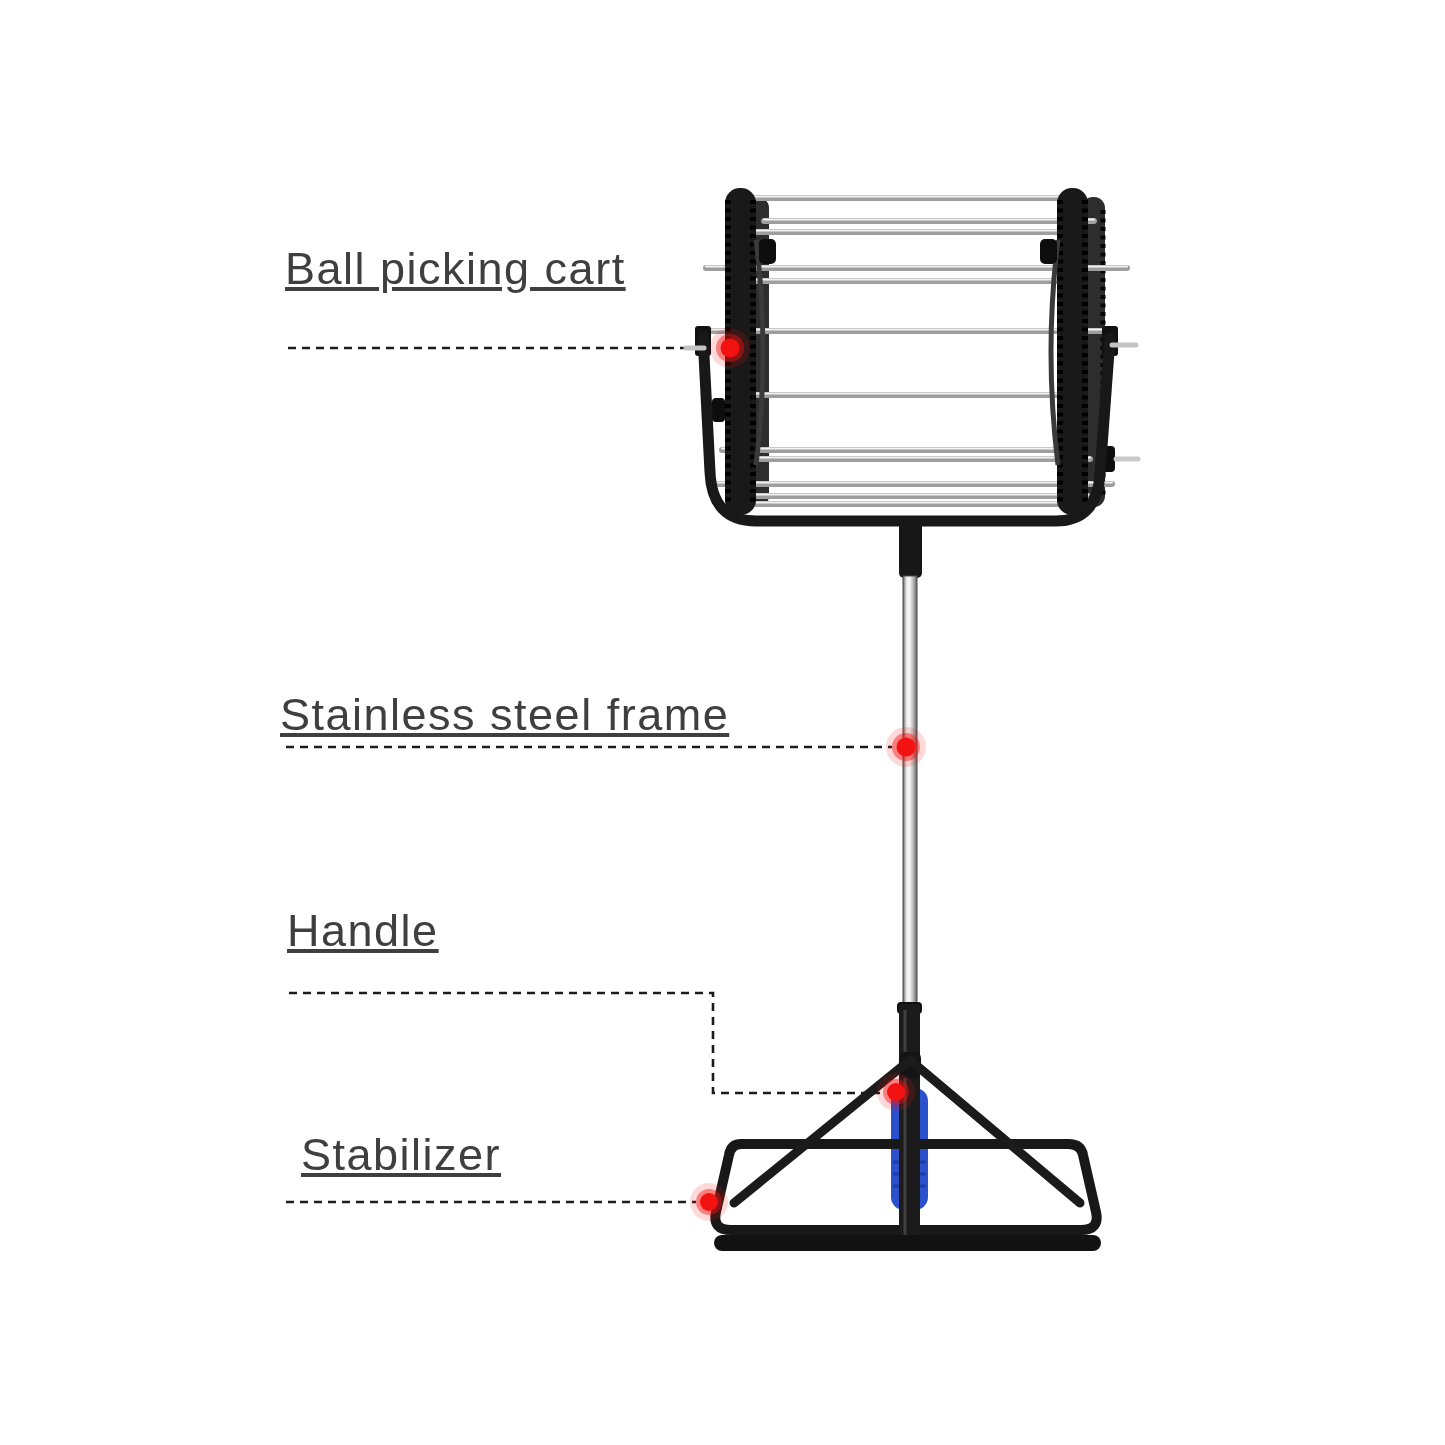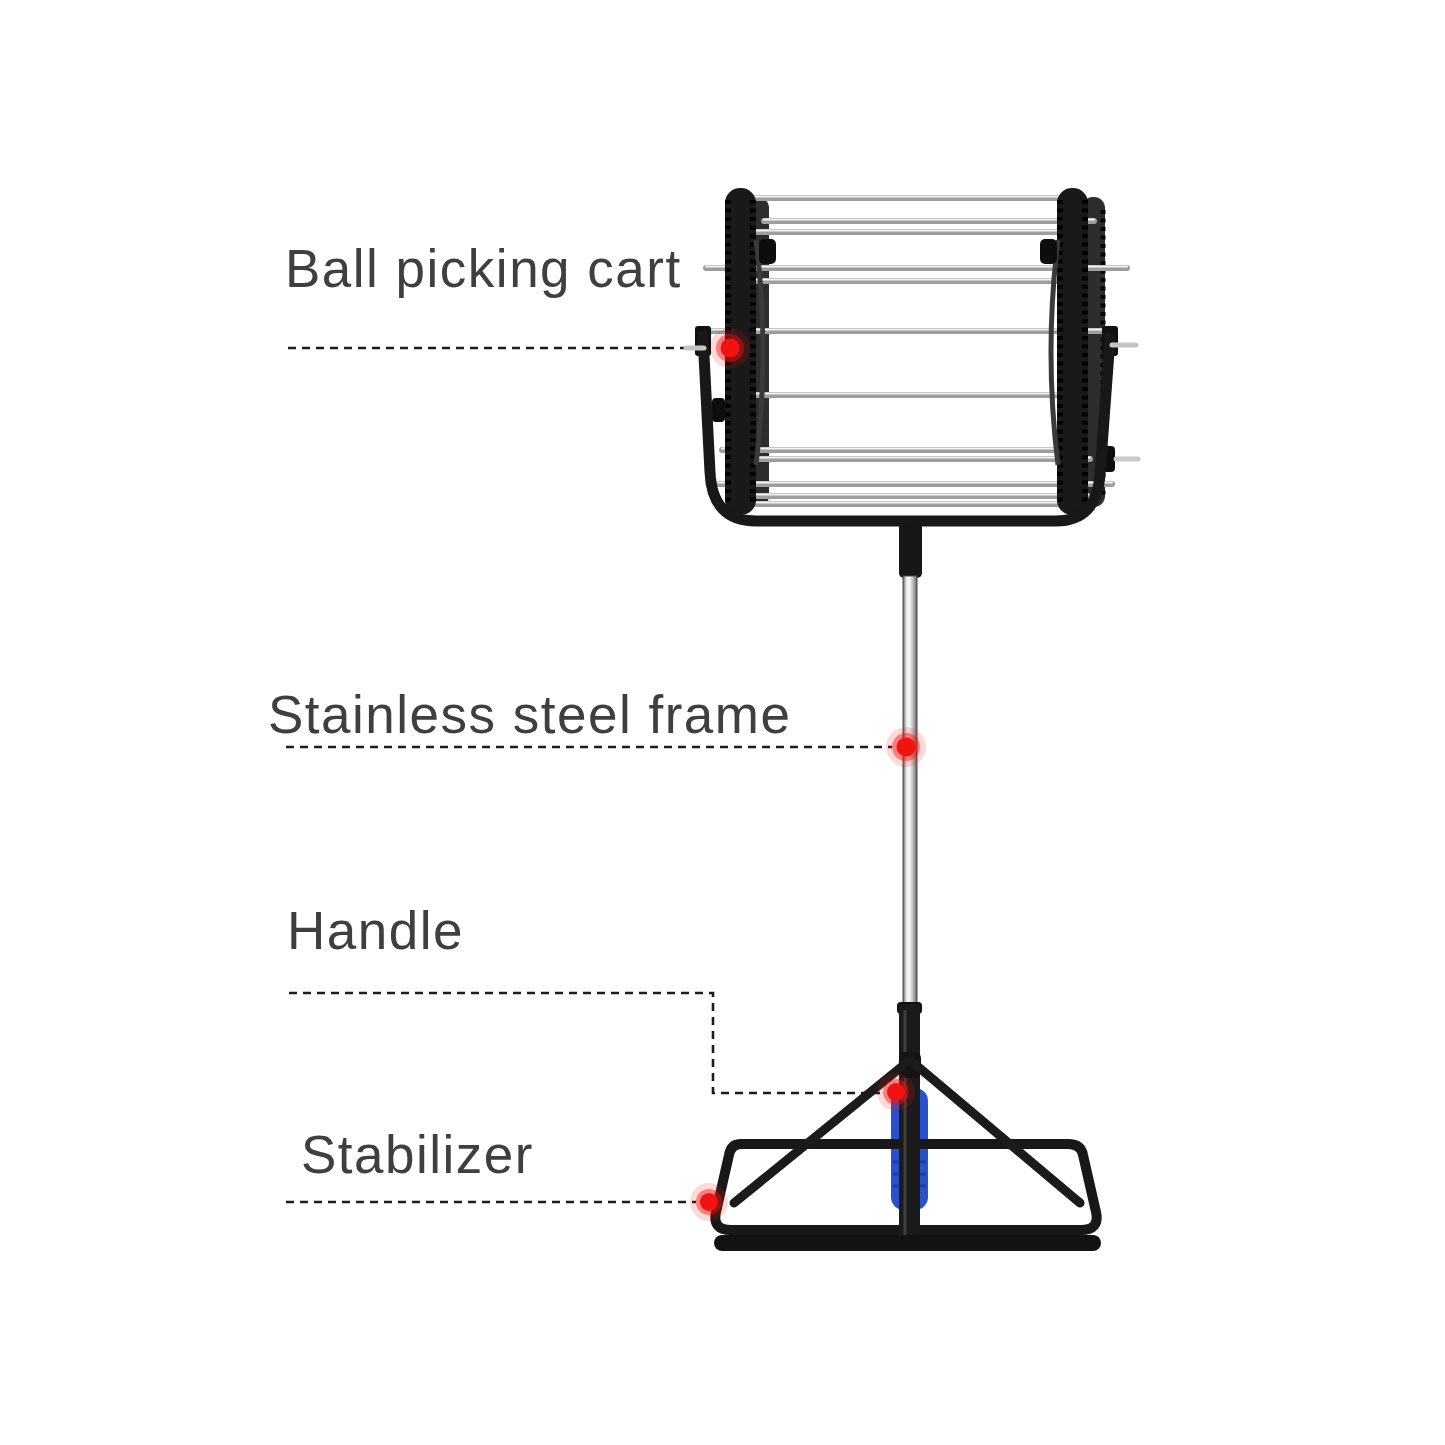--- a/index.html
+++ b/index.html
@@ -6,26 +6,27 @@
   body{
     width:1445px;height:1445px;
     background:#ffffff;
     position:relative;
     overflow:hidden;
     font-family:"Liberation Sans", sans-serif;
   }
   .canvas{position:absolute;inset:0;width:1445px;height:1445px;}
   .label{
     position:absolute;
-    font-size:53px;
+    font-size:45px;
     line-height:46px;
     letter-spacing:1.5px;
     color:var(--label-text,#3f3f3f);
     white-space:nowrap;
     font-weight:400;
+    text-decoration:underline;
   }
   svg .leader{
     stroke:var(--leader-line,#1c1c1c);
     stroke-width:2.6;
     stroke-dasharray:8 6;
     fill:none;
   }
   svg .blk{stroke:var(--frame-black,#181818);fill:none;}
   svg .marker-halo{fill:var(--marker-red,#f31212);opacity:.16;}
   svg .marker-mid{fill:var(--marker-red,#f31212);opacity:.45;}
@@ -167,21 +168,21 @@
         <circle class="marker-mid" cx="709" cy="1202" r="13"></circle>
         <circle class="marker-core" cx="709" cy="1202" r="9"></circle>
     </g>
   </g>
 </svg>
 
 <div class="label" style="left:285px;top:246px">
   <div>Ball picking cart</div>
 </div>
 
-<div class="label" style="left:268px;top:692px">
+<div class="label" style="left:280px;top:692px">
   <div>Stainless steel frame</div>
 </div>
 
 <div class="label" style="left:287px;top:908px">
   <div>Handle</div>
 </div>
 
 <div class="label" style="left:301px;top:1132px">
   <div>Stabilizer</div>
 </div>

